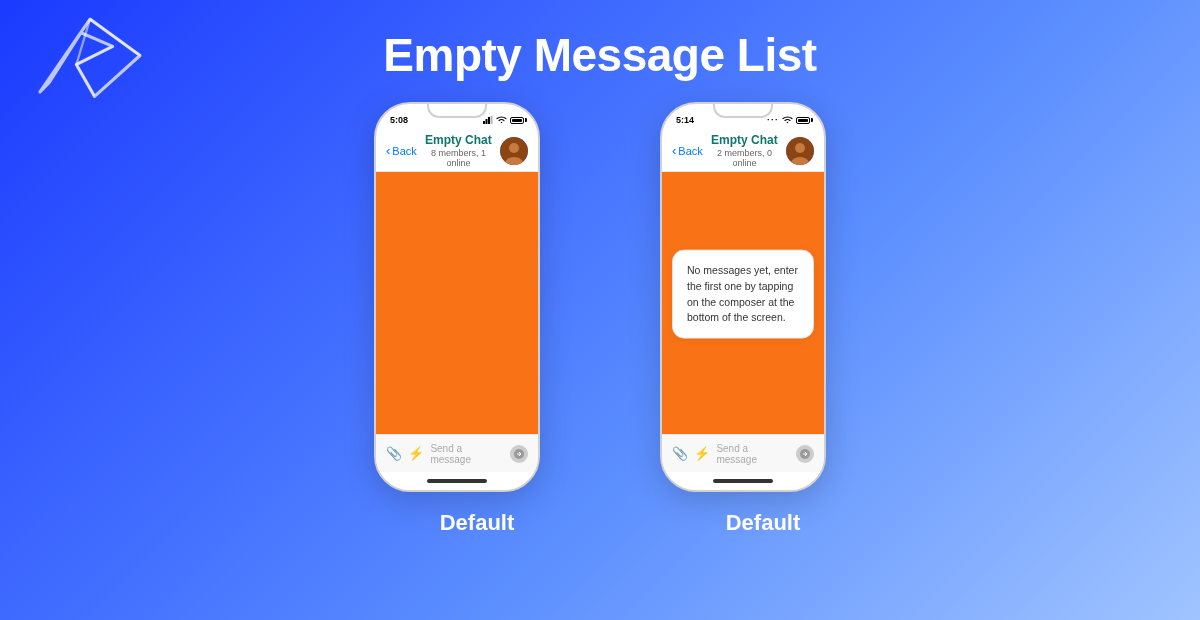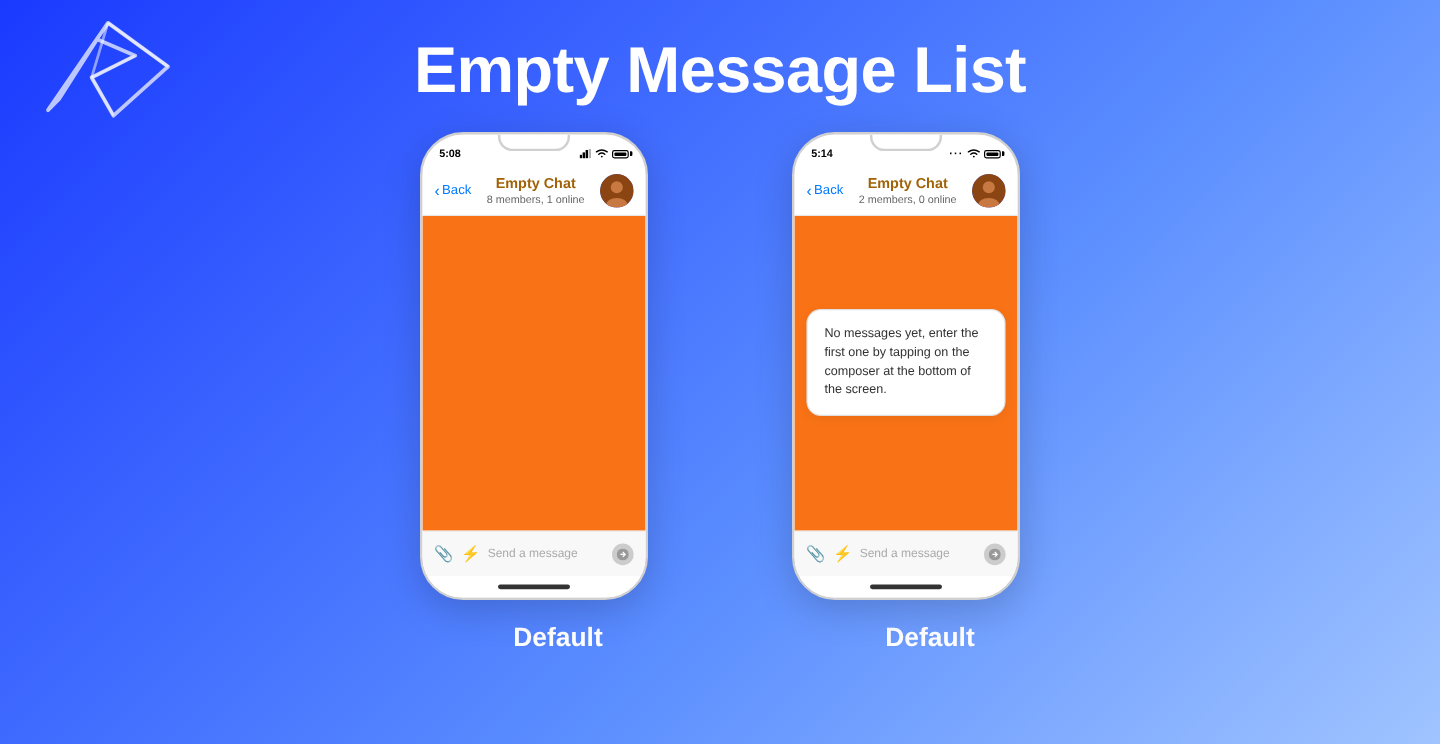--- a/index.html
+++ b/index.html
@@ -11,21 +11,21 @@
       background: linear-gradient(135deg, #1a3aff 0%, #5b8eff 60%, #a0c4ff 100%);
       font-family: -apple-system, BlinkMacSystemFont, 'Segoe UI', sans-serif;
       display: flex;
       flex-direction: column;
       align-items: center;
       position: relative;
     }
 
     .page-title {
       color: #fff;
-      font-size: 54px;
+      font-size: 46px;
       font-weight: 800;
       margin-top: 28px;
       letter-spacing: -0.5px;
     }
 
     .logo {
       position: absolute;
       top: 10px;
       left: 30px;
       width: 120px;
@@ -50,21 +50,21 @@
     .phone-label {
       color: #fff;
       font-size: 22px;
       font-weight: 700;
       margin-top: 4px;
       margin-left: 40px;
     }
 
     
     .phone {
-      width: 190px;
+      width: 166px;
       height: 390px;
       background: #fff;
       border-radius: 36px;
       border: 2px solid #d0d0d0;
       box-shadow: 0 8px 32px rgba(0,0,0,0.18);
       display: flex;
       flex-direction: column;
       overflow: hidden;
       position: relative;
     }
@@ -164,21 +164,21 @@
     }
 
     .nav-title-group {
       flex: 1;
       text-align: center;
     }
 
     .nav-title {
       font-size: 12px;
       font-weight: 600;
-      color: #a16207;
+      color: #0f766e;
       line-height: 1.2;
     }
 
     .nav-subtitle {
       font-size: 9px;
       color: #666;
     }
 
     .nav-avatar {
       width: 28px;

